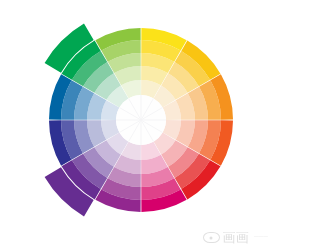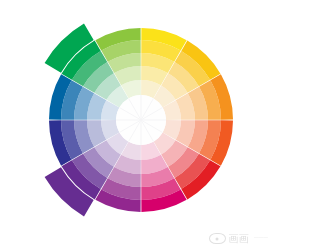--- a/index.html
+++ b/index.html
@@ -36,21 +36,21 @@
   .wm-eye::after{
     content:"";
     position:absolute;
     left:50%;top:50%;
     transform:translate(-50%,-50%);
     width:3px;height:3px;
     border-radius:50%;
     background:#9a9a9a;
   }
   .wm-text{
-    font-size:10px;
+    font-size:13px;
     color:#8f8f8f;
     letter-spacing:0.2px;
     line-height:1;
   }
   .wm-sub{
     font-size:4.6px;
     color:#b4b4b4;
     letter-spacing:0.1px;
     line-height:1;
     margin-left:2px;

